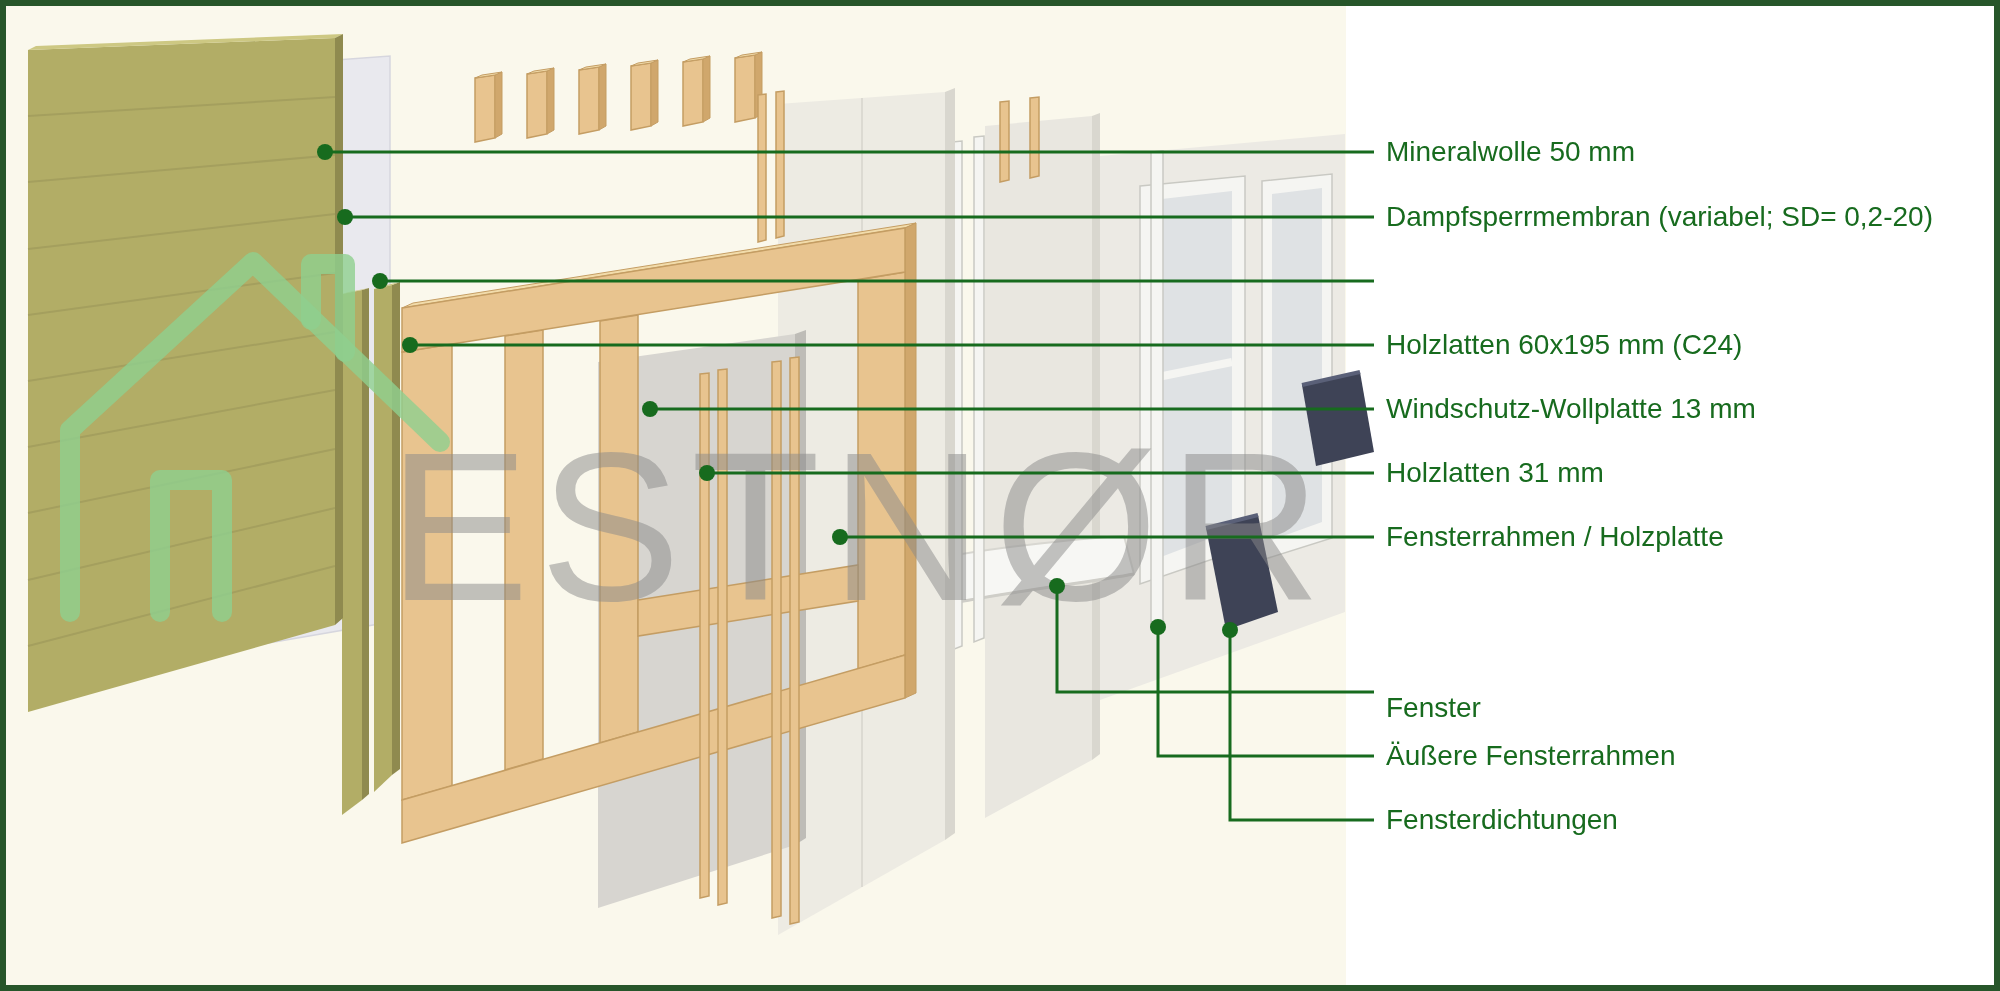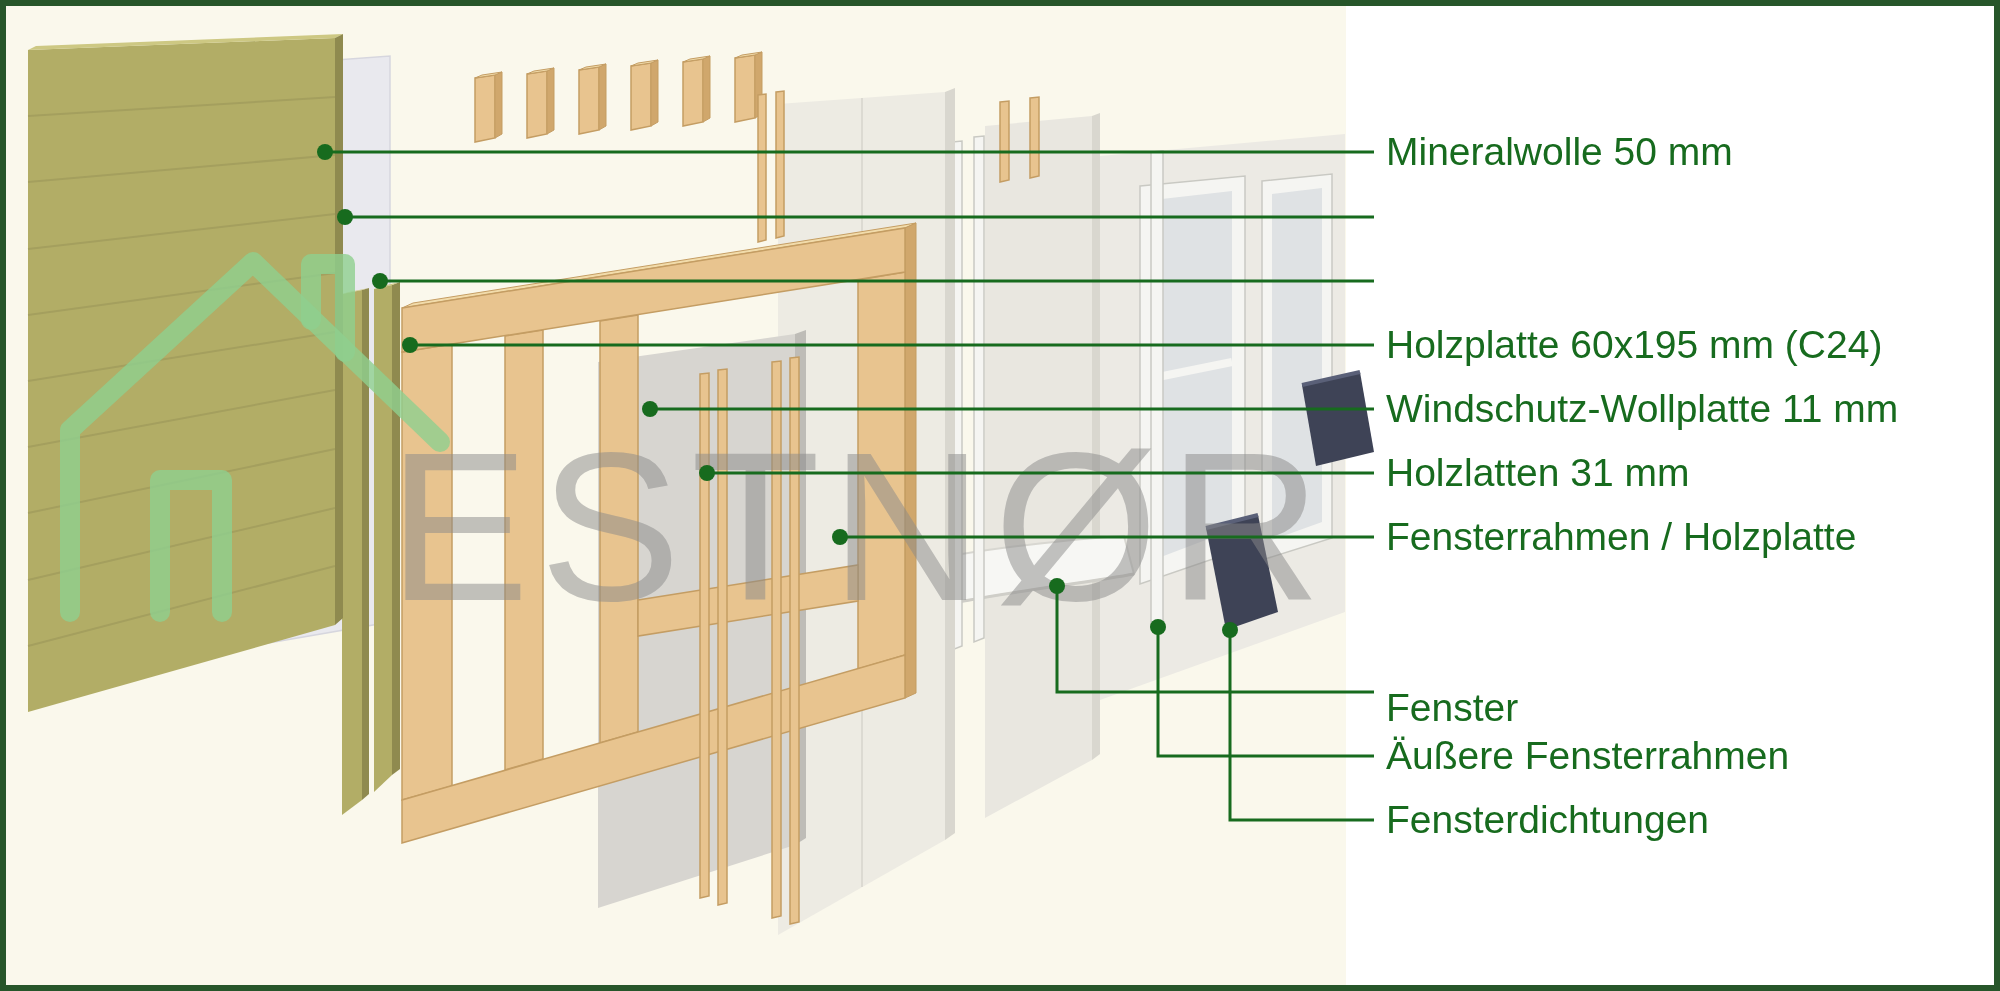--- a/index.html
+++ b/index.html
@@ -9,21 +9,21 @@
     font-family:"Liberation Sans",sans-serif;
   }
   .border-overlay{
     position:absolute;inset:0;border:6px solid var(--border,#27562a);
     box-sizing:border-box;pointer-events:none;z-index:5;
   }
   svg.scene{position:absolute;inset:0;z-index:1;}
   .labels{position:absolute;inset:0;z-index:4;}
   .label{
     position:absolute;left:1386px;height:36px;line-height:36px;
-    font-size:39px;color:var(--accent,#176b1e);white-space:nowrap;
+    font-size:28px;color:var(--accent,#176b1e);white-space:nowrap;
   }
   
   .right-bg{fill:var(--right-bg,#ffffff);}
   .wool{fill:var(--wool,#b2ad66);}
   .wool-side{fill:var(--wool-side,#8f8a4f);}
   .wool-top{fill:var(--wool-top,#cdc883);}
   .wool-line{stroke:var(--wool-line,#9d985a);stroke-width:2;opacity:.65;}
   .membrane{fill:var(--membrane,#e9e9ee);stroke:#d6d6de;stroke-width:1.5;}
   .wood{fill:var(--wood,#e8c48f);stroke:var(--wood-line,#c49d63);stroke-width:1.5;}
   .wood-side{fill:var(--wood-side,#d0a76c);stroke:var(--wood-line,#c49d63);stroke-width:1;}
@@ -220,22 +220,23 @@
       <path class="leader" d="M1158,627 V756 H1374"></path>
       <circle class="leader-dot" cx="1158" cy="627" r="8"></circle>
 
       <path class="leader" d="M1230,630 V820 H1374"></path>
       <circle class="leader-dot" cx="1230" cy="630" r="8"></circle>
     </g>
   </svg>
 
   <div class="labels">
     <div class="label" style="top:134px">Mineralwolle 50 mm</div>
-    <div class="label" style="top:327px">Holzplatte 60x195 mm (C24)</div>
-    <div class="label" style="top:391px">Windschutz-Wollplatte 11 mm</div>
+    <div class="label" style="top:199px">Dampfsperrmembran (variabel; SD= 0,2-20)</div>
+    <div class="label" style="top:327px">Holzlatten 60x195 mm (C24)</div>
+    <div class="label" style="top:391px">Windschutz-Wollplatte 13 mm</div>
     <div class="label" style="top:455px">Holzlatten 31 mm</div>
     <div class="label" style="top:519px">Fensterrahmen / Holzplatte</div>
     <div class="label" style="top:690px">Fenster</div>
     <div class="label" style="top:802px">Fensterdichtungen</div>
     <div class="label" style="top:738px">Äußere Fensterrahmen</div>
   </div>
 
   <div class="border-overlay"></div>
 </div>
 

